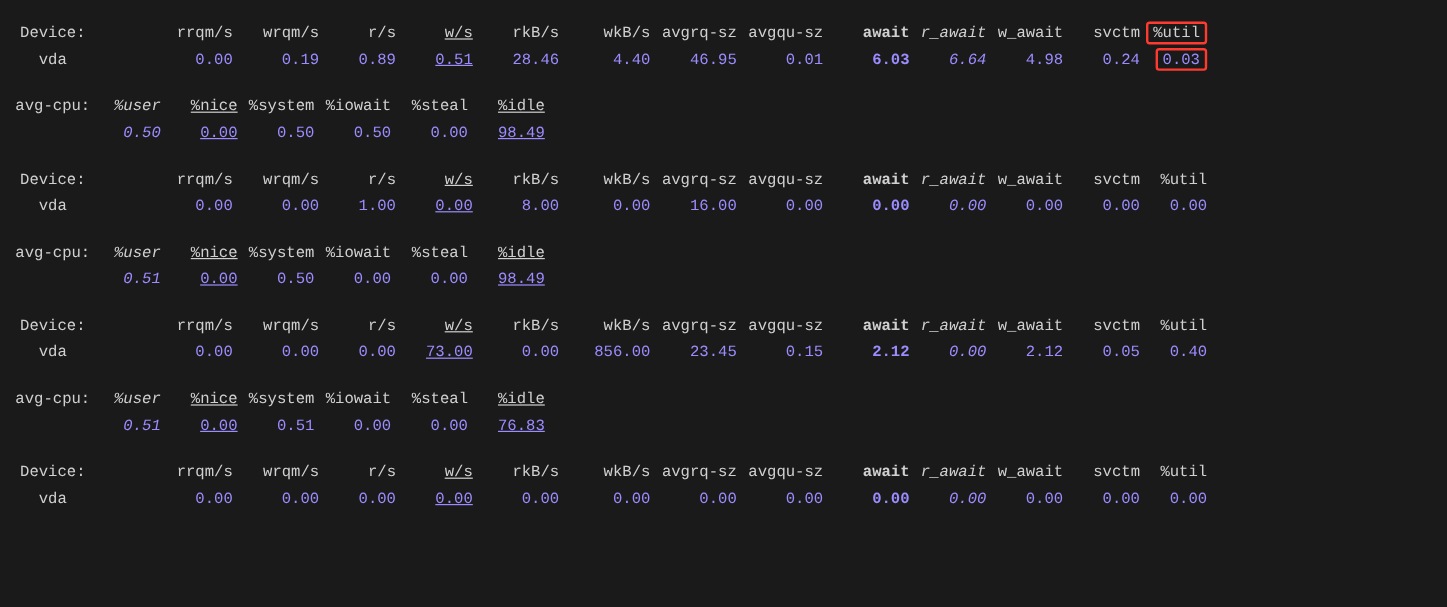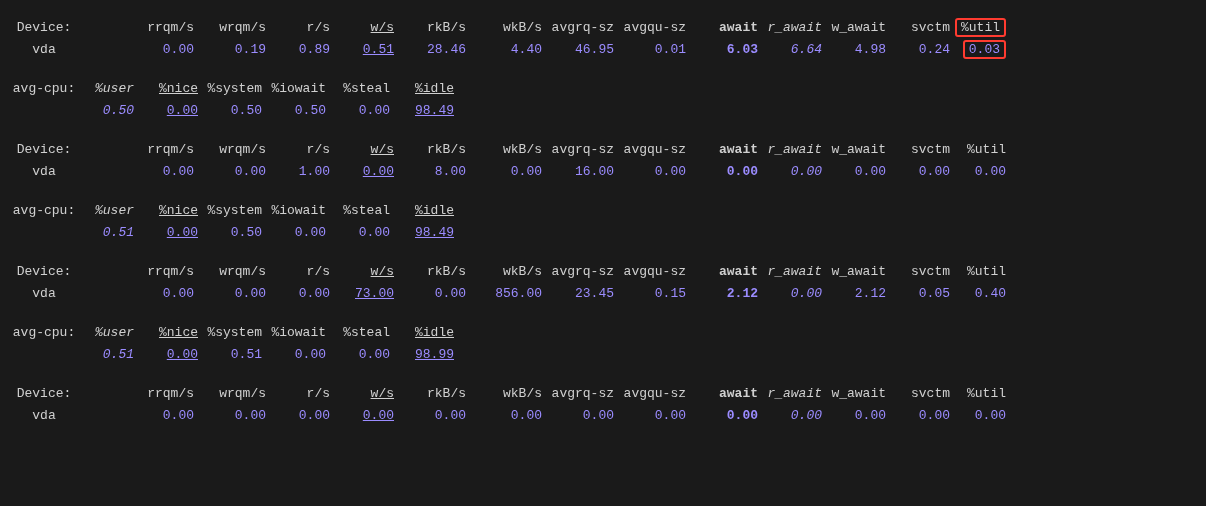--- a/index.html
+++ b/index.html
@@ -59,17 +59,17 @@
     <div class="row"><span class="cell hdr c0">Device:</span><span class="cell hdr c1">rrqm/s</span><span class="cell hdr c2">wrqm/s</span><span class="cell hdr c3">r/s</span><span class="cell hdr c4">w/s</span><span class="cell hdr c5">rkB/s</span><span class="cell hdr c6">wkB/s</span><span class="cell hdr c7">avgrq-sz</span><span class="cell hdr c8">avgqu-sz</span><span class="cell hdr c9">await</span><span class="cell hdr c10">r_await</span><span class="cell hdr c11">w_await</span><span class="cell hdr c12">svctm</span><span class="cell hdr c13">%util</span></div>
     <div class="row"><span class="cell hdr c0">vda</span><span class="cell val c1">0.00</span><span class="cell val c2">0.00</span><span class="cell val c3">1.00</span><span class="cell val c4">0.00</span><span class="cell val c5">8.00</span><span class="cell val c6">0.00</span><span class="cell val c7">16.00</span><span class="cell val c8">0.00</span><span class="cell val c9">0.00</span><span class="cell val c10">0.00</span><span class="cell val c11">0.00</span><span class="cell val c12">0.00</span><span class="cell val c13">0.00</span></div>
     <div class="spacer"></div>
     <div class="row"><span class="cell hdr c0">avg-cpu:</span><span class="cell hdr w-user">%user</span><span class="cell hdr w-nice">%nice</span><span class="cell hdr w-sys">%system</span><span class="cell hdr w-iow">%iowait</span><span class="cell hdr w-steal">%steal</span><span class="cell hdr w-idle">%idle</span></div>
     <div class="row"><span class="cell c0"></span><span class="cell val w-user">0.51</span><span class="cell val w-nice">0.00</span><span class="cell val w-sys">0.50</span><span class="cell val w-iow">0.00</span><span class="cell val w-steal">0.00</span><span class="cell val w-idle">98.49</span></div>
     <div class="spacer"></div>
     <div class="row"><span class="cell hdr c0">Device:</span><span class="cell hdr c1">rrqm/s</span><span class="cell hdr c2">wrqm/s</span><span class="cell hdr c3">r/s</span><span class="cell hdr c4">w/s</span><span class="cell hdr c5">rkB/s</span><span class="cell hdr c6">wkB/s</span><span class="cell hdr c7">avgrq-sz</span><span class="cell hdr c8">avgqu-sz</span><span class="cell hdr c9">await</span><span class="cell hdr c10">r_await</span><span class="cell hdr c11">w_await</span><span class="cell hdr c12">svctm</span><span class="cell hdr c13">%util</span></div>
     <div class="row"><span class="cell hdr c0">vda</span><span class="cell val c1">0.00</span><span class="cell val c2">0.00</span><span class="cell val c3">0.00</span><span class="cell val c4">73.00</span><span class="cell val c5">0.00</span><span class="cell val c6">856.00</span><span class="cell val c7">23.45</span><span class="cell val c8">0.15</span><span class="cell val c9">2.12</span><span class="cell val c10">0.00</span><span class="cell val c11">2.12</span><span class="cell val c12">0.05</span><span class="cell val c13">0.40</span></div>
     <div class="spacer"></div>
     <div class="row"><span class="cell hdr c0">avg-cpu:</span><span class="cell hdr w-user">%user</span><span class="cell hdr w-nice">%nice</span><span class="cell hdr w-sys">%system</span><span class="cell hdr w-iow">%iowait</span><span class="cell hdr w-steal">%steal</span><span class="cell hdr w-idle">%idle</span></div>
-    <div class="row"><span class="cell c0"></span><span class="cell val w-user">0.51</span><span class="cell val w-nice">0.00</span><span class="cell val w-sys">0.51</span><span class="cell val w-iow">0.00</span><span class="cell val w-steal">0.00</span><span class="cell val w-idle">98.99</span></div>
+    <div class="row"><span class="cell c0"></span><span class="cell val w-user">0.51</span><span class="cell val w-nice">0.00</span><span class="cell val w-sys">0.51</span><span class="cell val w-iow">0.00</span><span class="cell val w-steal">0.00</span><span class="cell val w-idle">76.83</span></div>
     <div class="spacer"></div>
     <div class="row"><span class="cell hdr c0">Device:</span><span class="cell hdr c1">rrqm/s</span><span class="cell hdr c2">wrqm/s</span><span class="cell hdr c3">r/s</span><span class="cell hdr c4">w/s</span><span class="cell hdr c5">rkB/s</span><span class="cell hdr c6">wkB/s</span><span class="cell hdr c7">avgrq-sz</span><span class="cell hdr c8">avgqu-sz</span><span class="cell hdr c9">await</span><span class="cell hdr c10">r_await</span><span class="cell hdr c11">w_await</span><span class="cell hdr c12">svctm</span><span class="cell hdr c13">%util</span></div>
     <div class="row"><span class="cell hdr c0">vda</span><span class="cell val c1">0.00</span><span class="cell val c2">0.00</span><span class="cell val c3">0.00</span><span class="cell val c4">0.00</span><span class="cell val c5">0.00</span><span class="cell val c6">0.00</span><span class="cell val c7">0.00</span><span class="cell val c8">0.00</span><span class="cell val c9">0.00</span><span class="cell val c10">0.00</span><span class="cell val c11">0.00</span><span class="cell val c12">0.00</span><span class="cell val c13">0.00</span></div>
   </div>
 
 </body></html>

